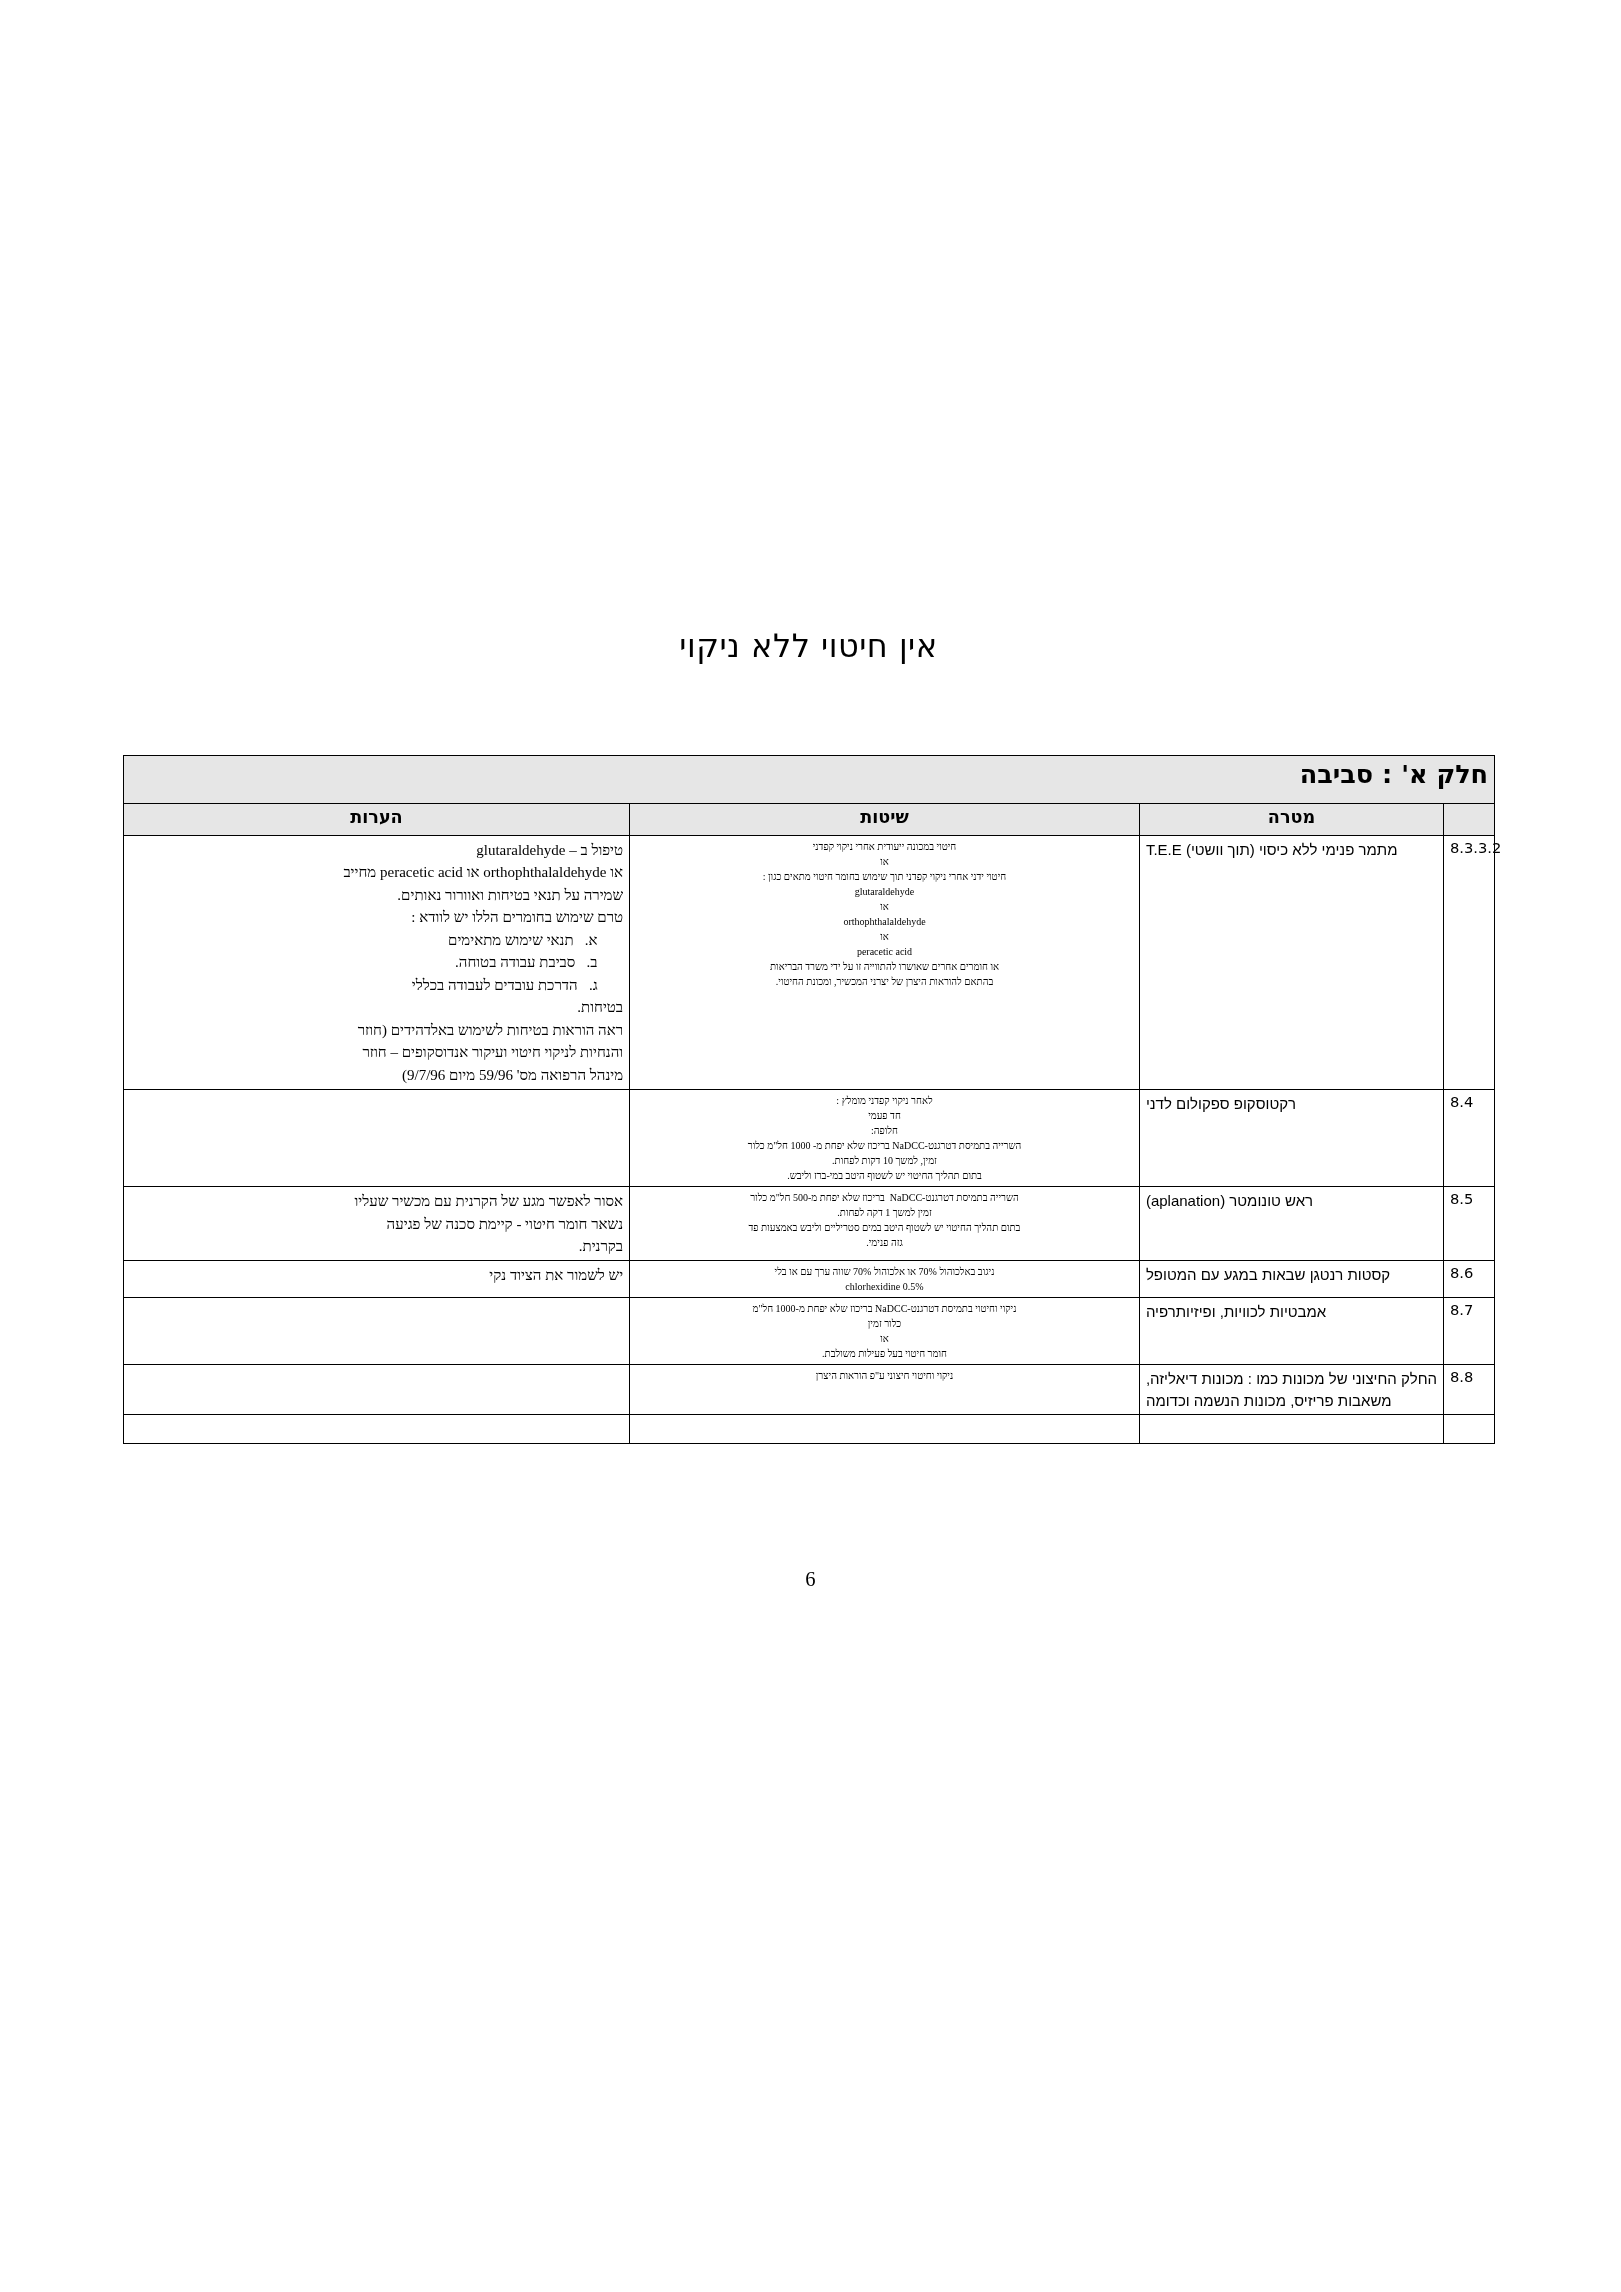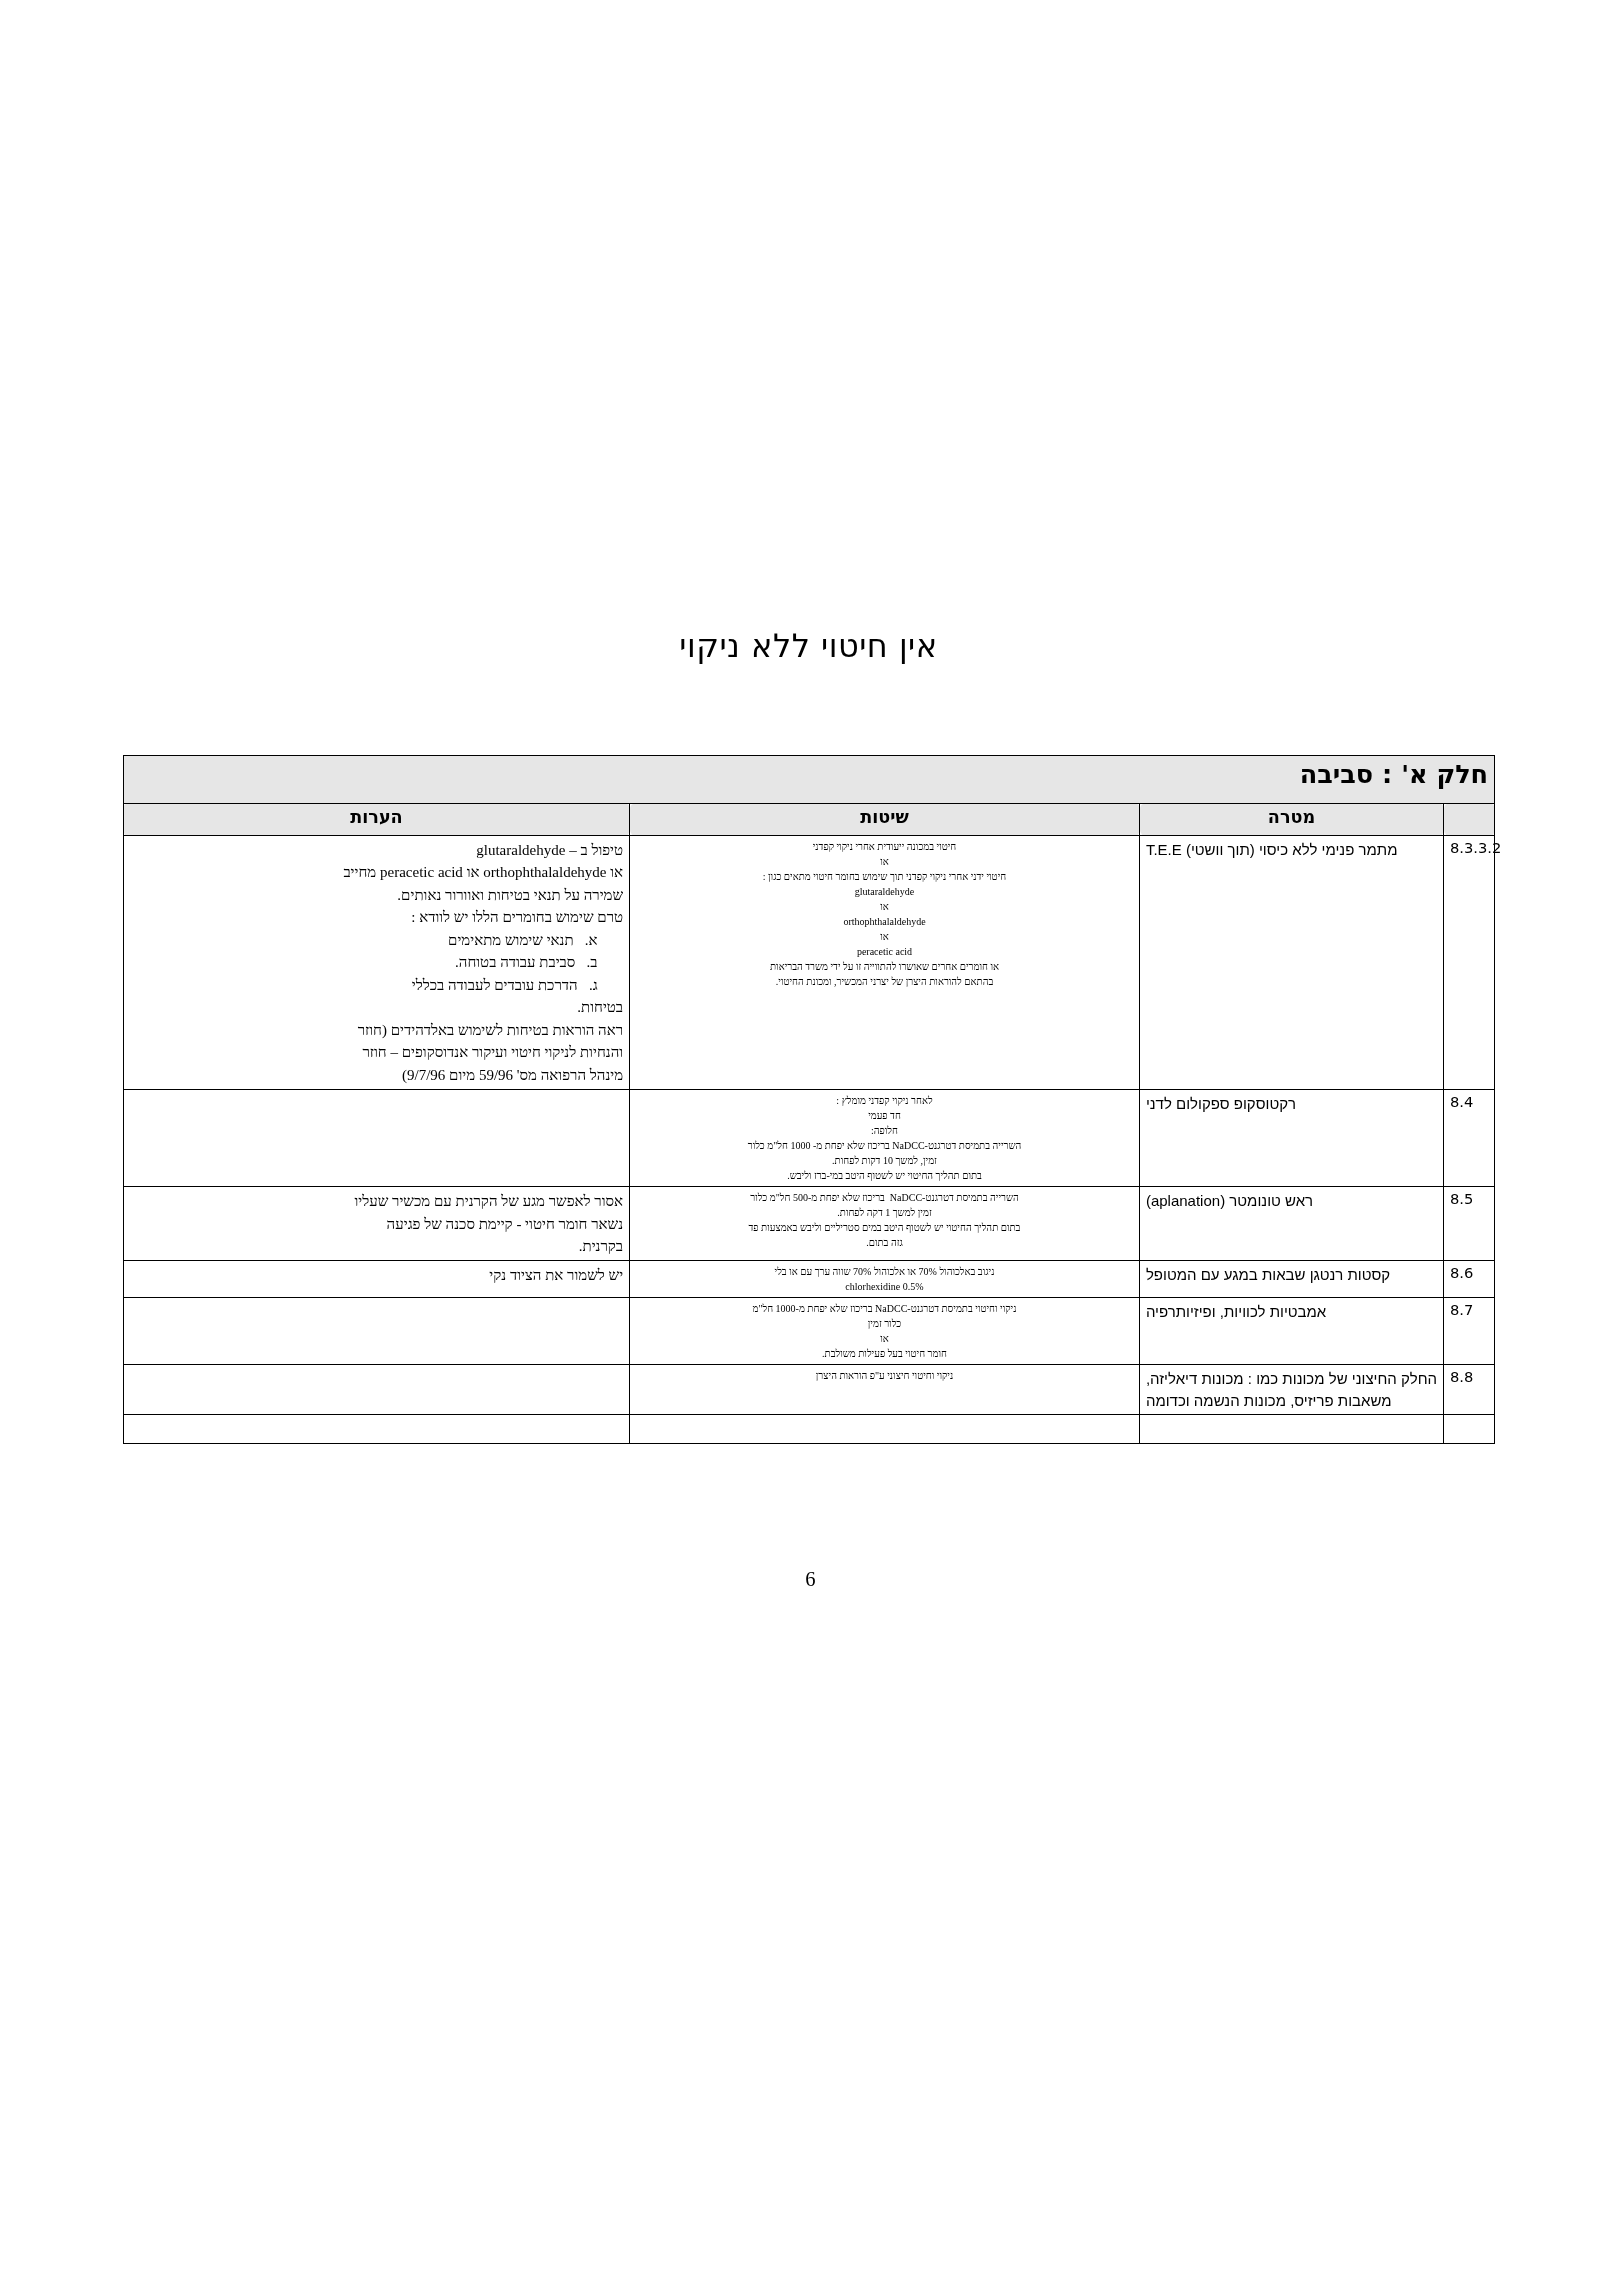--- a/index.html
+++ b/index.html
@@ -60,21 +60,20 @@
     direction: rtl;
   }
   .hdr-row td {
     background: #e6e6e6;
     text-align: center;
     font-family: "DejaVu Sans", sans-serif;
     font-size: 17.6px;
     font-weight: bold;
     height: 25.5px;
     padding: 2.9px 5.9px;
-    border-radius: 6px;
   }
   .col-num { width: 51px; }
   .col-goal { width: 304px; }
   .col-method { width: 510px; }
   .col-notes { width: 506px; }
 
   td.num {
     text-align: left;
     font-family: "DejaVu Sans", sans-serif;
     font-size: 14.7px;
@@ -190,21 +189,21 @@
         </tr>
 
         <tr>
           <td class="num">8.5</td>
           <td class="goal">ראש טונומטר
 (aplanation)</td>
           <td class="method lines">
               <div>השרייה בתמיסת דטרגנט-NaDCC  בריכוז שלא יפחת מ-500 חל"מ כלור</div>
               <div>זמין למשך 1 דקה לפחות.</div>
               <div>בתום תהליך החיטוי יש לשטוף היטב במים סטריליים וליבש באמצעות פד</div>
-              <div>גזה בתום.</div>
+              <div>גזה פנימי.</div>
             </td>
           <td class="notes lines">
               <div>אסור לאפשר מגע של הקרנית עם מכשיר שעליו</div>
               <div>נשאר חומר חיטוי - קיימת סכנה של פגיעה</div>
               <div>בקרנית.</div>
             </td>
         </tr>
 
         <tr>
           <td class="num">8.6</td>

